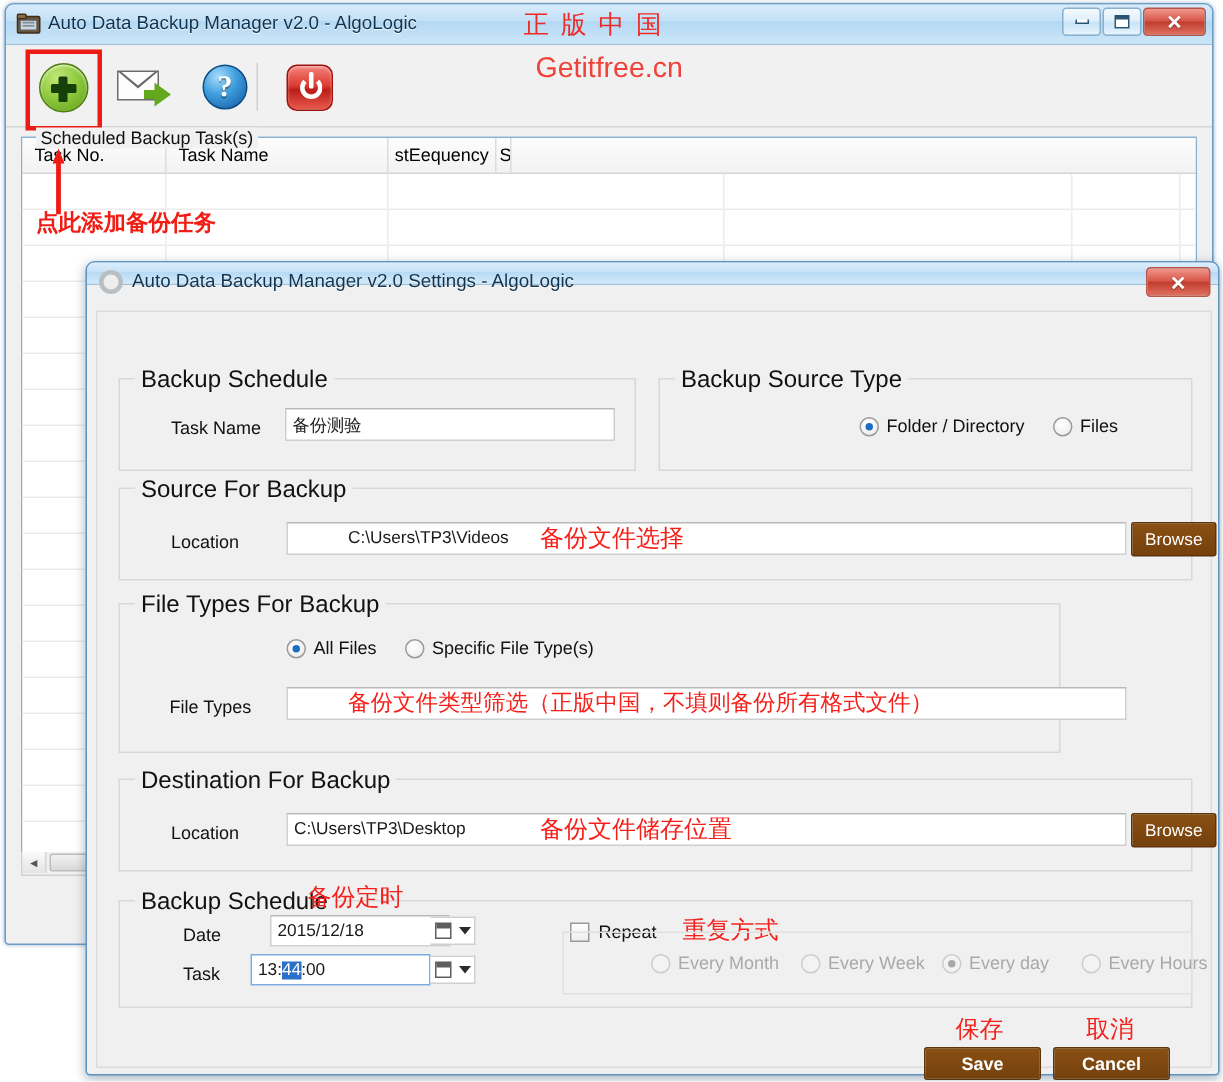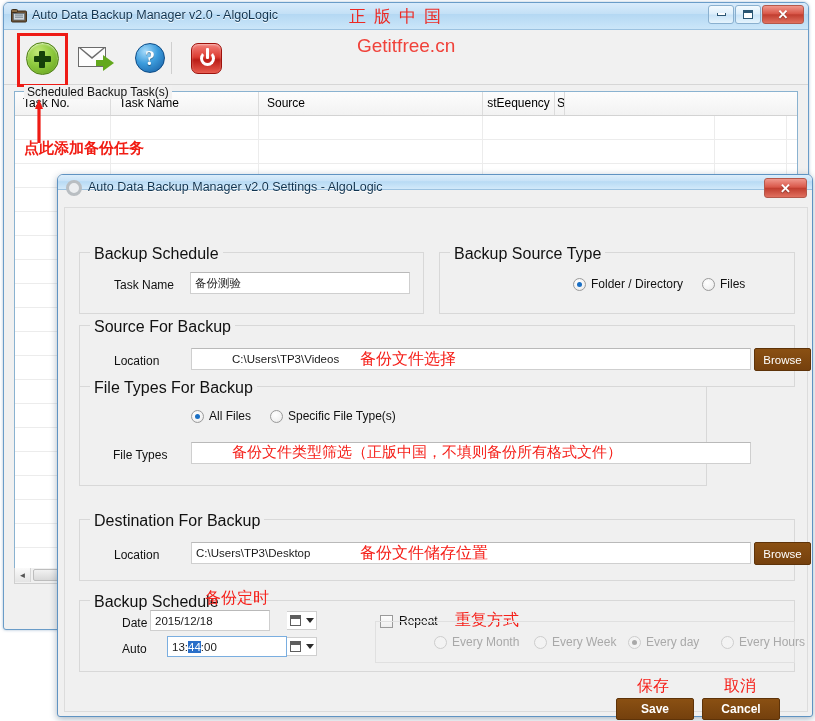--- a/index.html
+++ b/index.html
@@ -396,21 +396,20 @@
     <div class="wm-url">Getitfree.cn</div>
 
     <div class="hl-box"></div>
 
     <div class="grouplabel-main">Scheduled Backup Task(s)</div>
 
     <div class="list-frame">
       <div class="list-head">
         <div class="lh-cell" style="width:96px;">Task No.</div>
         <div class="lh-cell" style="width:148px;">Task Name</div>
-        <div class="lh-cell" style="width:224px;">Source</div>
         <div class="lh-cell" style="width:72px;text-align:center;padding-left:0;">stEequency</div>
         <div class="lh-cell" style="width:10px;padding-left:2px;">S</div>
       </div>
       <div class="list-body">
         <div class="lrow">
             <div class="lc" style="width:96px;"></div>
             <div class="lc" style="width:148px;"></div>
             <div class="lc" style="width:224px;"></div>
             <div class="lc" style="width:232px;"></div>
             <div class="lc" style="width:72px;"></div>
@@ -586,21 +585,21 @@
       </div>
 
       <div class="gbox" style="left:14px;top:117px;width:716px;height:62px;">
         <span class="glabel">Source For Backup</span>
         <span class="fld-label" style="left:34px;top:28px;">Location</span>
         <div class="tinput" style="left:111px;top:22px;width:560px;height:22px;padding-left:40px;">C:\Users\TP3\Videos</div>
         <div class="browse" style="left:674px;top:22px;">Browse</div>
         <div class="anno-d" style="left:280px;top:23px;font-size:16px;">备份文件选择</div>
       </div>
 
-      <div class="gbox" style="left:14px;top:178px;width:628px;height:100px;padding-left:22px;">
+      <div class="gbox" style="left:14px;top:194px;width:628px;height:100px;padding-left:22px;">
         <span class="glabel">File Types For Backup</span>
         <div class="radio" style="left:111px;top:22px;">
           <span class="rdot on"></span>
           <span class="rl">All Files</span>
         </div>
         <div class="radio" style="left:190px;top:22px;">
           <span class="rdot"></span>
           <span class="rl">Specific File Type(s)</span>
         </div>
         <span class="fld-label" style="left:33px;top:61px;">File Types</span>
@@ -613,27 +612,27 @@
         <span class="fld-label" style="left:34px;top:28px;">Location</span>
         <div class="tinput" style="left:111px;top:22px;width:560px;height:22px;">C:\Users\TP3\Desktop</div>
         <div class="browse" style="left:674px;top:22px;">Browse</div>
         <div class="anno-d" style="left:280px;top:23px;font-size:16px;">备份文件储存位置</div>
       </div>
 
       <div class="gbox" style="left:14px;top:392px;width:716px;height:72px;">
         <span class="glabel">Backup Schedule</span>
 
         <span class="fld-label" style="left:42px;top:15px;">Date</span>
-        <div class="tinput" style="left:70px;top:9px;width:120px;height:21px;">2015/12/18</div>
+        <div class="tinput" style="left:100px;top:9px;width:120px;height:21px;">2015/12/18</div>
         <div class="spin" style="left:207px;top:10px;">
           <span class="cal"></span>
           <span class="cv"></span>
         </div>
 
-        <span class="fld-label" style="left:42px;top:41px;">Auto</span>
+        <span class="fld-label" style="left:42px;top:41px;">Task</span>
         <div class="tinput" style="left:87px;top:35px;width:120px;height:21px;border-color:#7aaee0;">
           <span>13:</span>
             <span class="sel-hl">44</span>
             <span>:00</span>
         </div>
         <div class="spin" style="left:207px;top:36px;">
           <span class="cal"></span>
           <span class="cv"></span>
         </div>
 

